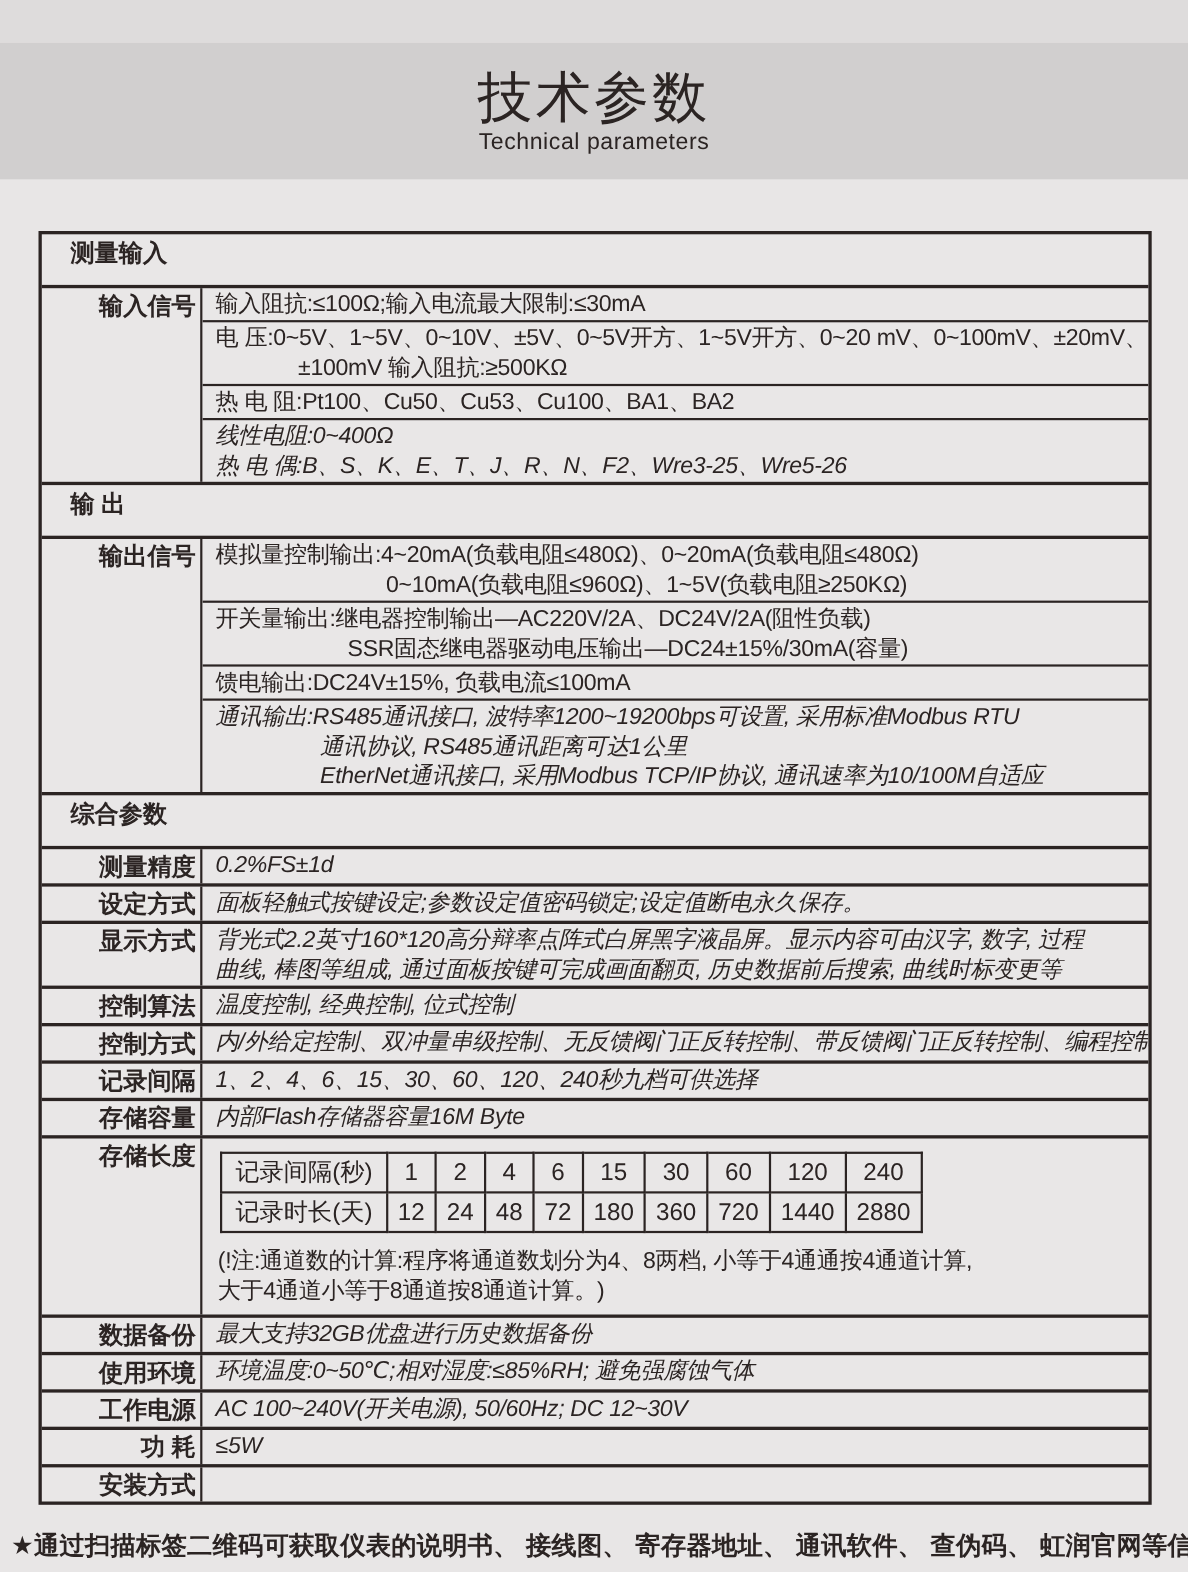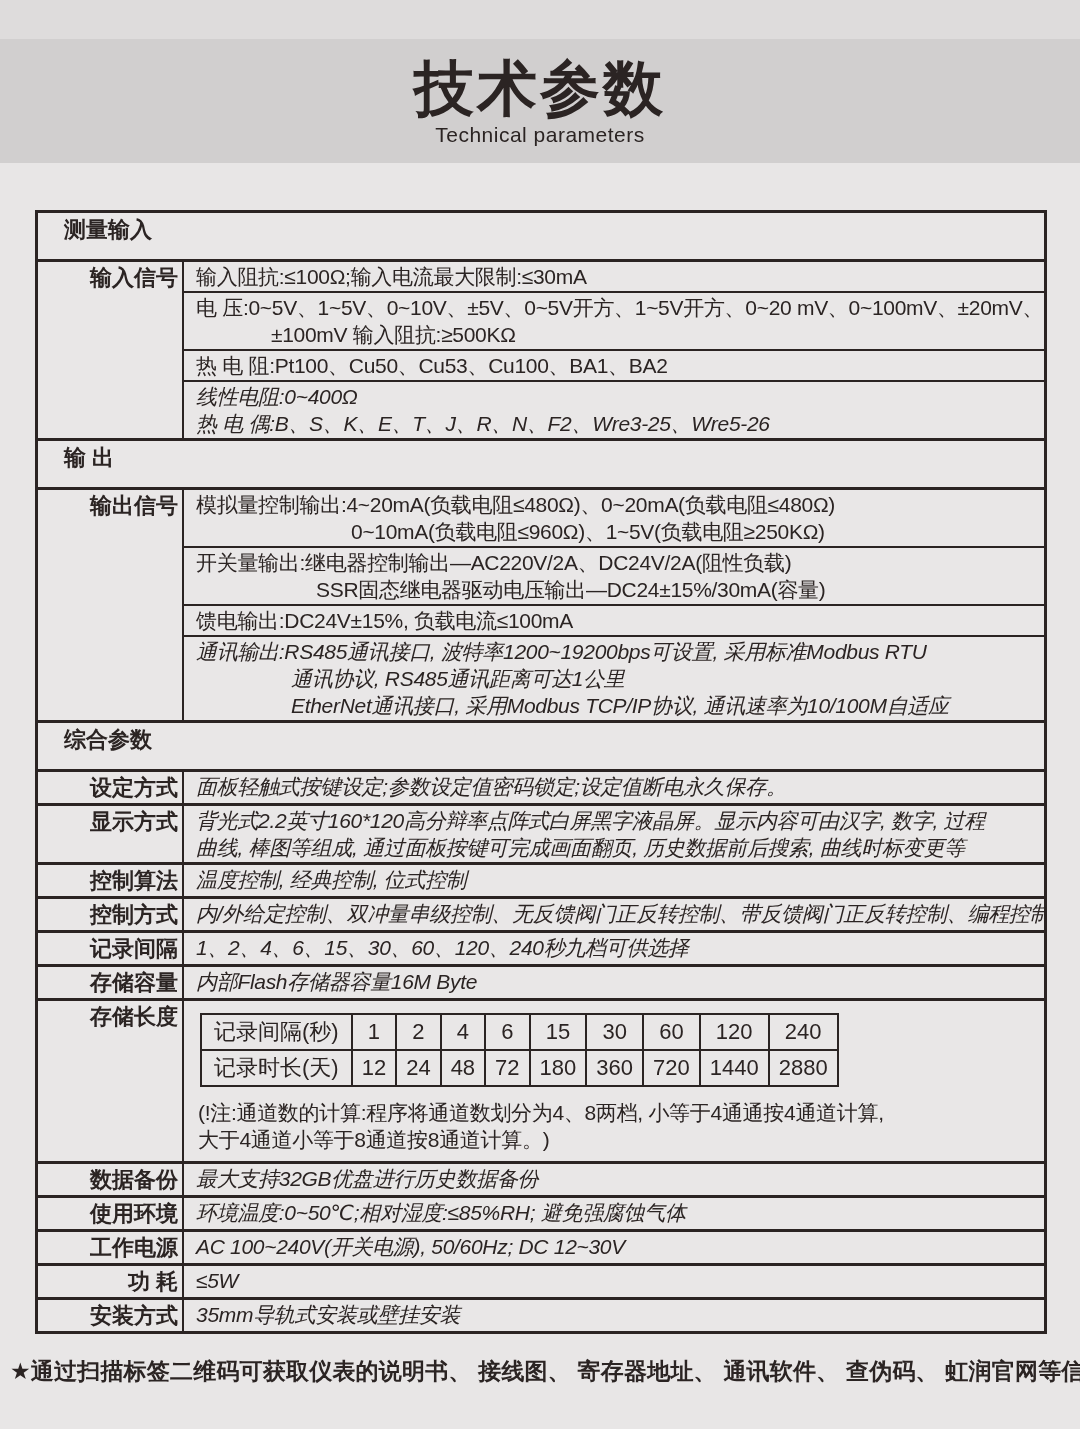--- a/index.html
+++ b/index.html
@@ -8,21 +8,21 @@
     --ink:#2b2423;
     background:#e8e6e6;
     color:var(--ink);
     font-family:"Liberation Sans","DejaVu Sans",sans-serif;
   }
   .top-strip { height:39px; background:#dedcdc; }
   .band {
     height:124px; background:#d1cfcf;
     display:flex; flex-direction:column; align-items:center; justify-content:center;
   }
-  .title { font-size:60px; font-weight:bold; letter-spacing:3px; line-height:1.1; }
+  .title { font-size:50px; font-weight:normal; letter-spacing:3px; line-height:1.1; }
   .subtitle { font-size:21px; letter-spacing:0.5px; margin-top:1px; }
 
   .spec-table {
     margin:47px 33px 0 35px;
     border:3px solid var(--ink);
     background:#e9e7e7;
   }
   .trow { display:flex; border-top:3px solid var(--ink); }
   .trow.first { border-top:none; }
   .sec-label { font-size:22px; line-height:27px; padding:3px 0 16px 26px; font-weight:600; }
@@ -113,20 +113,28 @@
         <div class="ln i95">通讯协议, RS485通讯距离可达1公里</div>
         <div class="ln i95">EtherNet通讯接口, 采用Modbus TCP/IP协议, 通讯速率为10/100M自适应</div>
       </div>
     </div>
   </div>
 
   <div class="trow">
     <div class="sec-label">综合参数</div>
   </div>
 
+  <div class="trow">
+    <div class="lbl">测量精度</div>
+    <div class="cnt">
+        <div class="sub">
+      <div class="ln">0.2%FS±1d</div>
+    </div>
+      </div>
+  </div>
 
   <div class="trow">
     <div class="lbl">设定方式</div>
     <div class="cnt">
         <div class="sub">
       <div class="ln">面板轻触式按键设定;参数设定值密码锁定;设定值断电永久保存。</div>
     </div>
       </div>
   </div>
 
@@ -245,22 +253,17 @@
     <div class="lbl">功  耗</div>
     <div class="cnt">
         <div class="sub">
       <div class="ln">≤5W</div>
     </div>
       </div>
   </div>
 
   <div class="trow">
     <div class="lbl">安装方式</div>
-    <div class="cnt">
-        <div class="sub">
-      <div class="ln">35mm导轨式安装或壁挂安装</div>
-    </div>
-      </div>
   </div>
 
 </div>
 
 <div class="footer-note">★通过扫描标签二维码可获取仪表的说明书、 接线图、 寄存器地址、 通讯软件、 查伪码、 虹润官网等信息。</div>
 
 </body></html>

